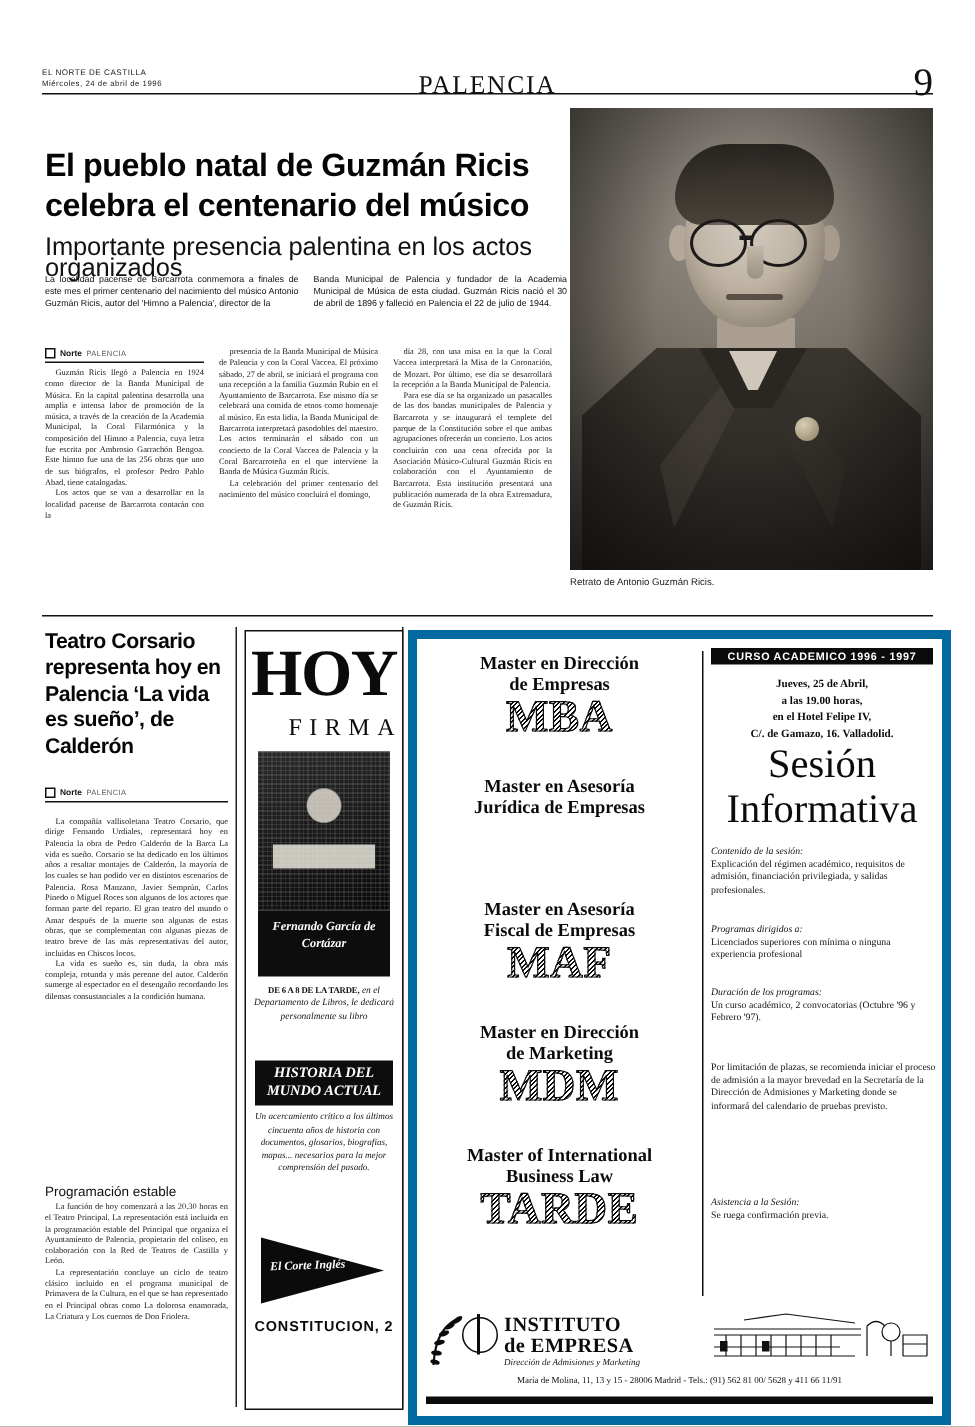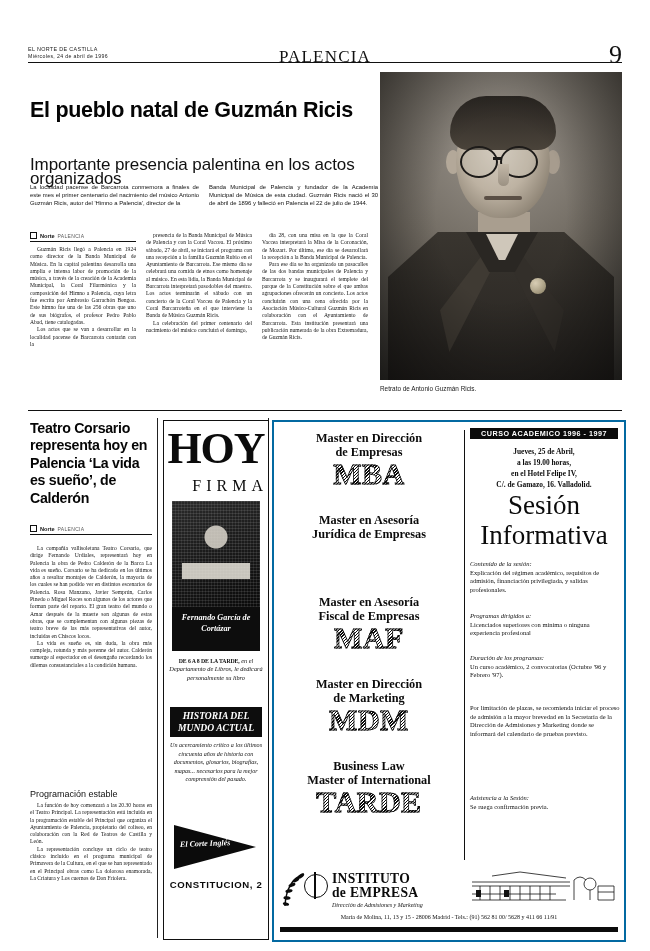--- a/index.html
+++ b/index.html
@@ -115,21 +115,21 @@
             font-family:"Liberation Serif",serif;font-style:italic;font-size:6.1px;line-height:8.6px;color:#111;}
   .hoy-flagbox{position:absolute;left:10px;top:398px;width:84px;height:56px;}
   .hoy-flag{position:absolute;left:0;top:6px;width:0;height:0;border-left:82px solid #0b0b0b;
             border-top:22px solid transparent;border-bottom:22px solid transparent;}
   .hoy-flagtxt{position:absolute;left:6px;top:20px;color:#fff;font-family:"Liberation Serif",serif;font-style:italic;
                font-weight:700;font-size:8px;transform:rotate(-2deg);}
   .hoy-addr{position:absolute;left:0;right:0;top:458px;text-align:center;font-weight:700;font-size:9.6px;
             letter-spacing:.6px;color:#0b0b0b;}
 
   
-  .ad-ie{position:absolute;left:272px;top:420px;width:350px;height:518px;border:2px solid #0369a1;background:#fff;}
+  .ad-ie{position:absolute;left:272px;top:420px;width:350px;height:518px;border:6px solid #0369a1;background:#fff;}
   .ie-left{position:absolute;left:0;top:0;width:190px;height:100%;}
   .ie-right{position:absolute;left:190px;top:0;width:160px;height:100%;padding-left:39px;}
   .ie-vr{position:absolute;left:190px;top:8px;width:1px;height:430px;background:#111;}
 
   .mblock{position:absolute;left:0;width:190px;text-align:center;}
   .mtitle{font-family:"Liberation Serif",serif;font-weight:700;font-size:12.3px;line-height:13.6px;color:#0b0b0b;}
   .macr{font-family:"Liberation Serif",serif;font-weight:700;font-size:30px;line-height:30px;color:#0b0b0b;
         letter-spacing:.5px;
         background:repeating-linear-gradient(135deg,#0b0b0b 0 1px,rgba(255,255,255,.85) 1px 2.2px);
         -webkit-background-clip:text;background-clip:text;color:transparent;
@@ -173,20 +173,21 @@
     </div>
     <div class="mh-center">
       <span>PALENCIA</span>
     </div>
     <div class="mh-page">9</div>
   </div>
   <div class="rule hr-top"></div>
 
   <div class="headline">
     <div>El pueblo natal de Guzmán Ricis</div>
+    <div>celebra el centenario del músico</div>
   </div>
   <div class="subhead">Importante presencia palentina en los actos organizados</div>
 
   <div class="photo">
     <div class="bgwash"></div>
     <div class="pp-coat"></div>
     <div class="pp-lapel-l"></div>
     <div class="pp-lapel-r"></div>
     <div class="pp-neck"></div>
     <div class="pp-collar"></div>
@@ -290,22 +291,22 @@
         <div class="mtitle">Master en Asesoría</div>
         <div class="mtitle">Fiscal de Empresas</div>
         <div class="macr">MAF</div>
       </div>
       <div class="mblock" style="top:256px">
         <div class="mtitle">Master en Dirección</div>
         <div class="mtitle">de Marketing</div>
         <div class="macr">MDM</div>
       </div>
       <div class="mblock" style="top:338px">
+        <div class="mtitle">Master of International</div>
         <div class="mtitle">Business Law</div>
-        <div class="mtitle">Master of International</div>
         <div class="macr">TARDE</div>
       </div>
     </div>
 
     <div class="ie-right">
       <div class="ie-banner">CURSO ACADEMICO 1996 - 1997</div>
       <div class="ie-when">
         <div>Jueves, 25 de Abril,</div>
         <div>a las 19.00 horas,</div>
         <div>en el Hotel Felipe IV,</div>

